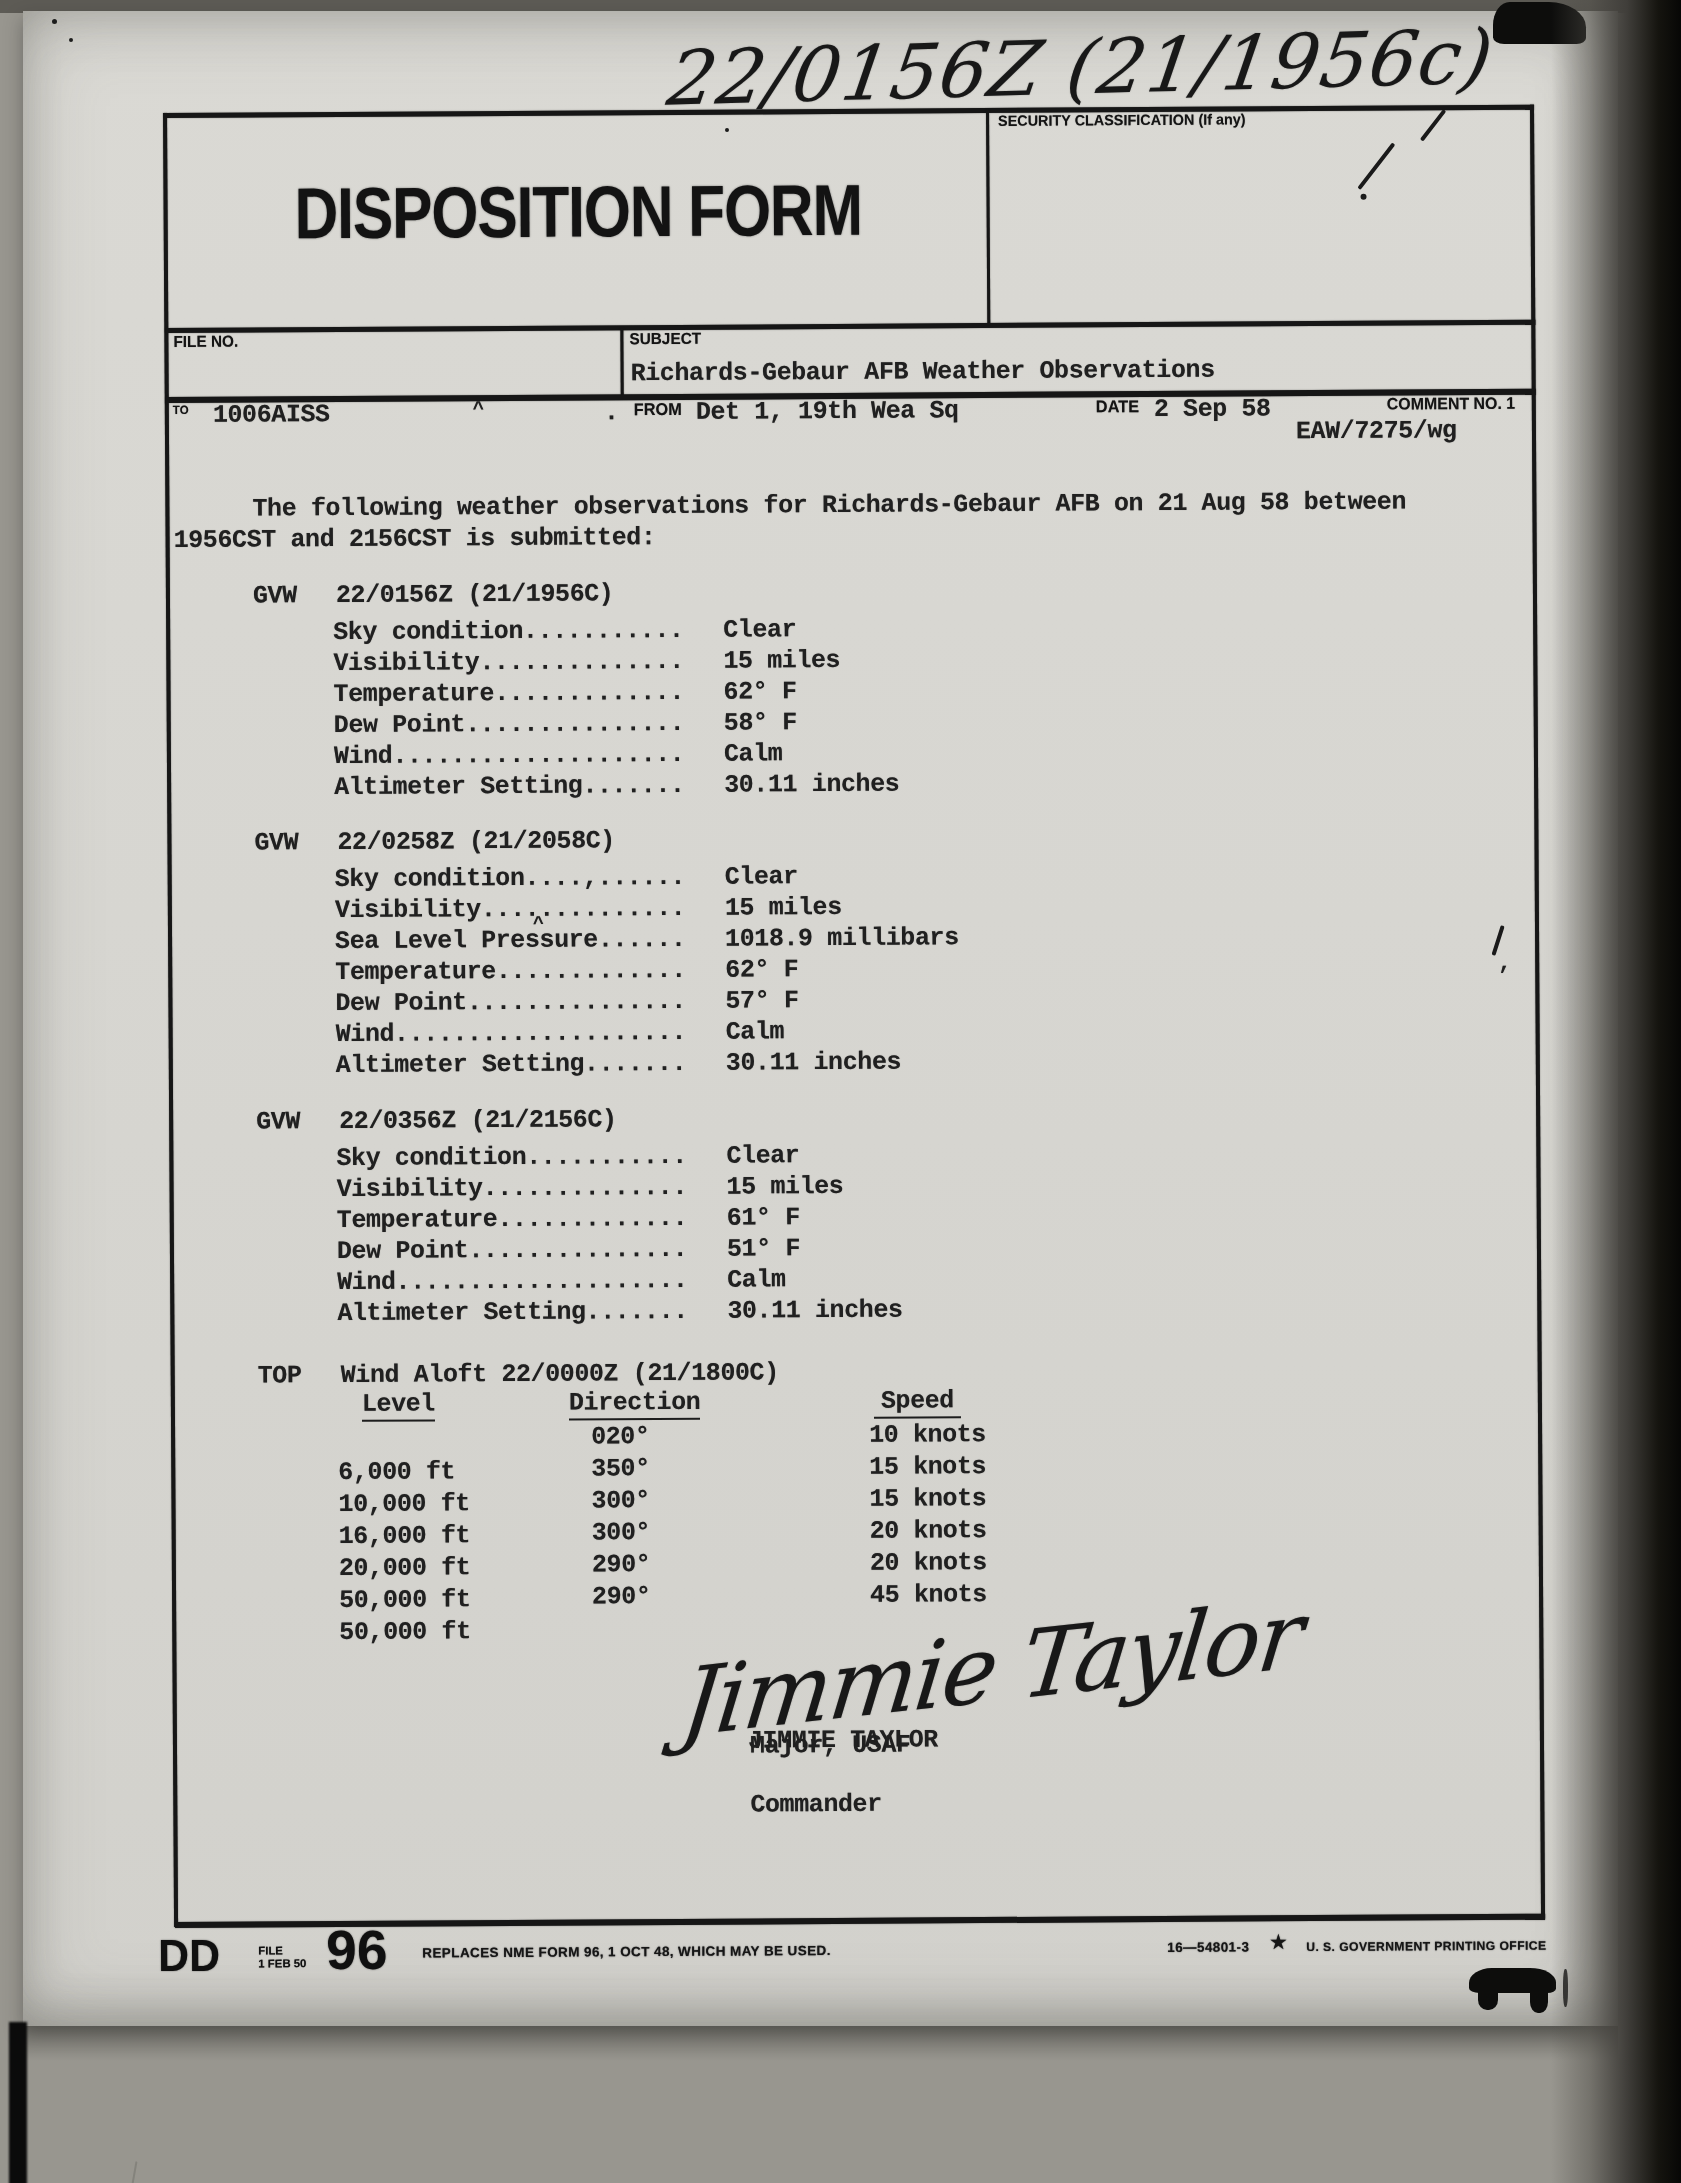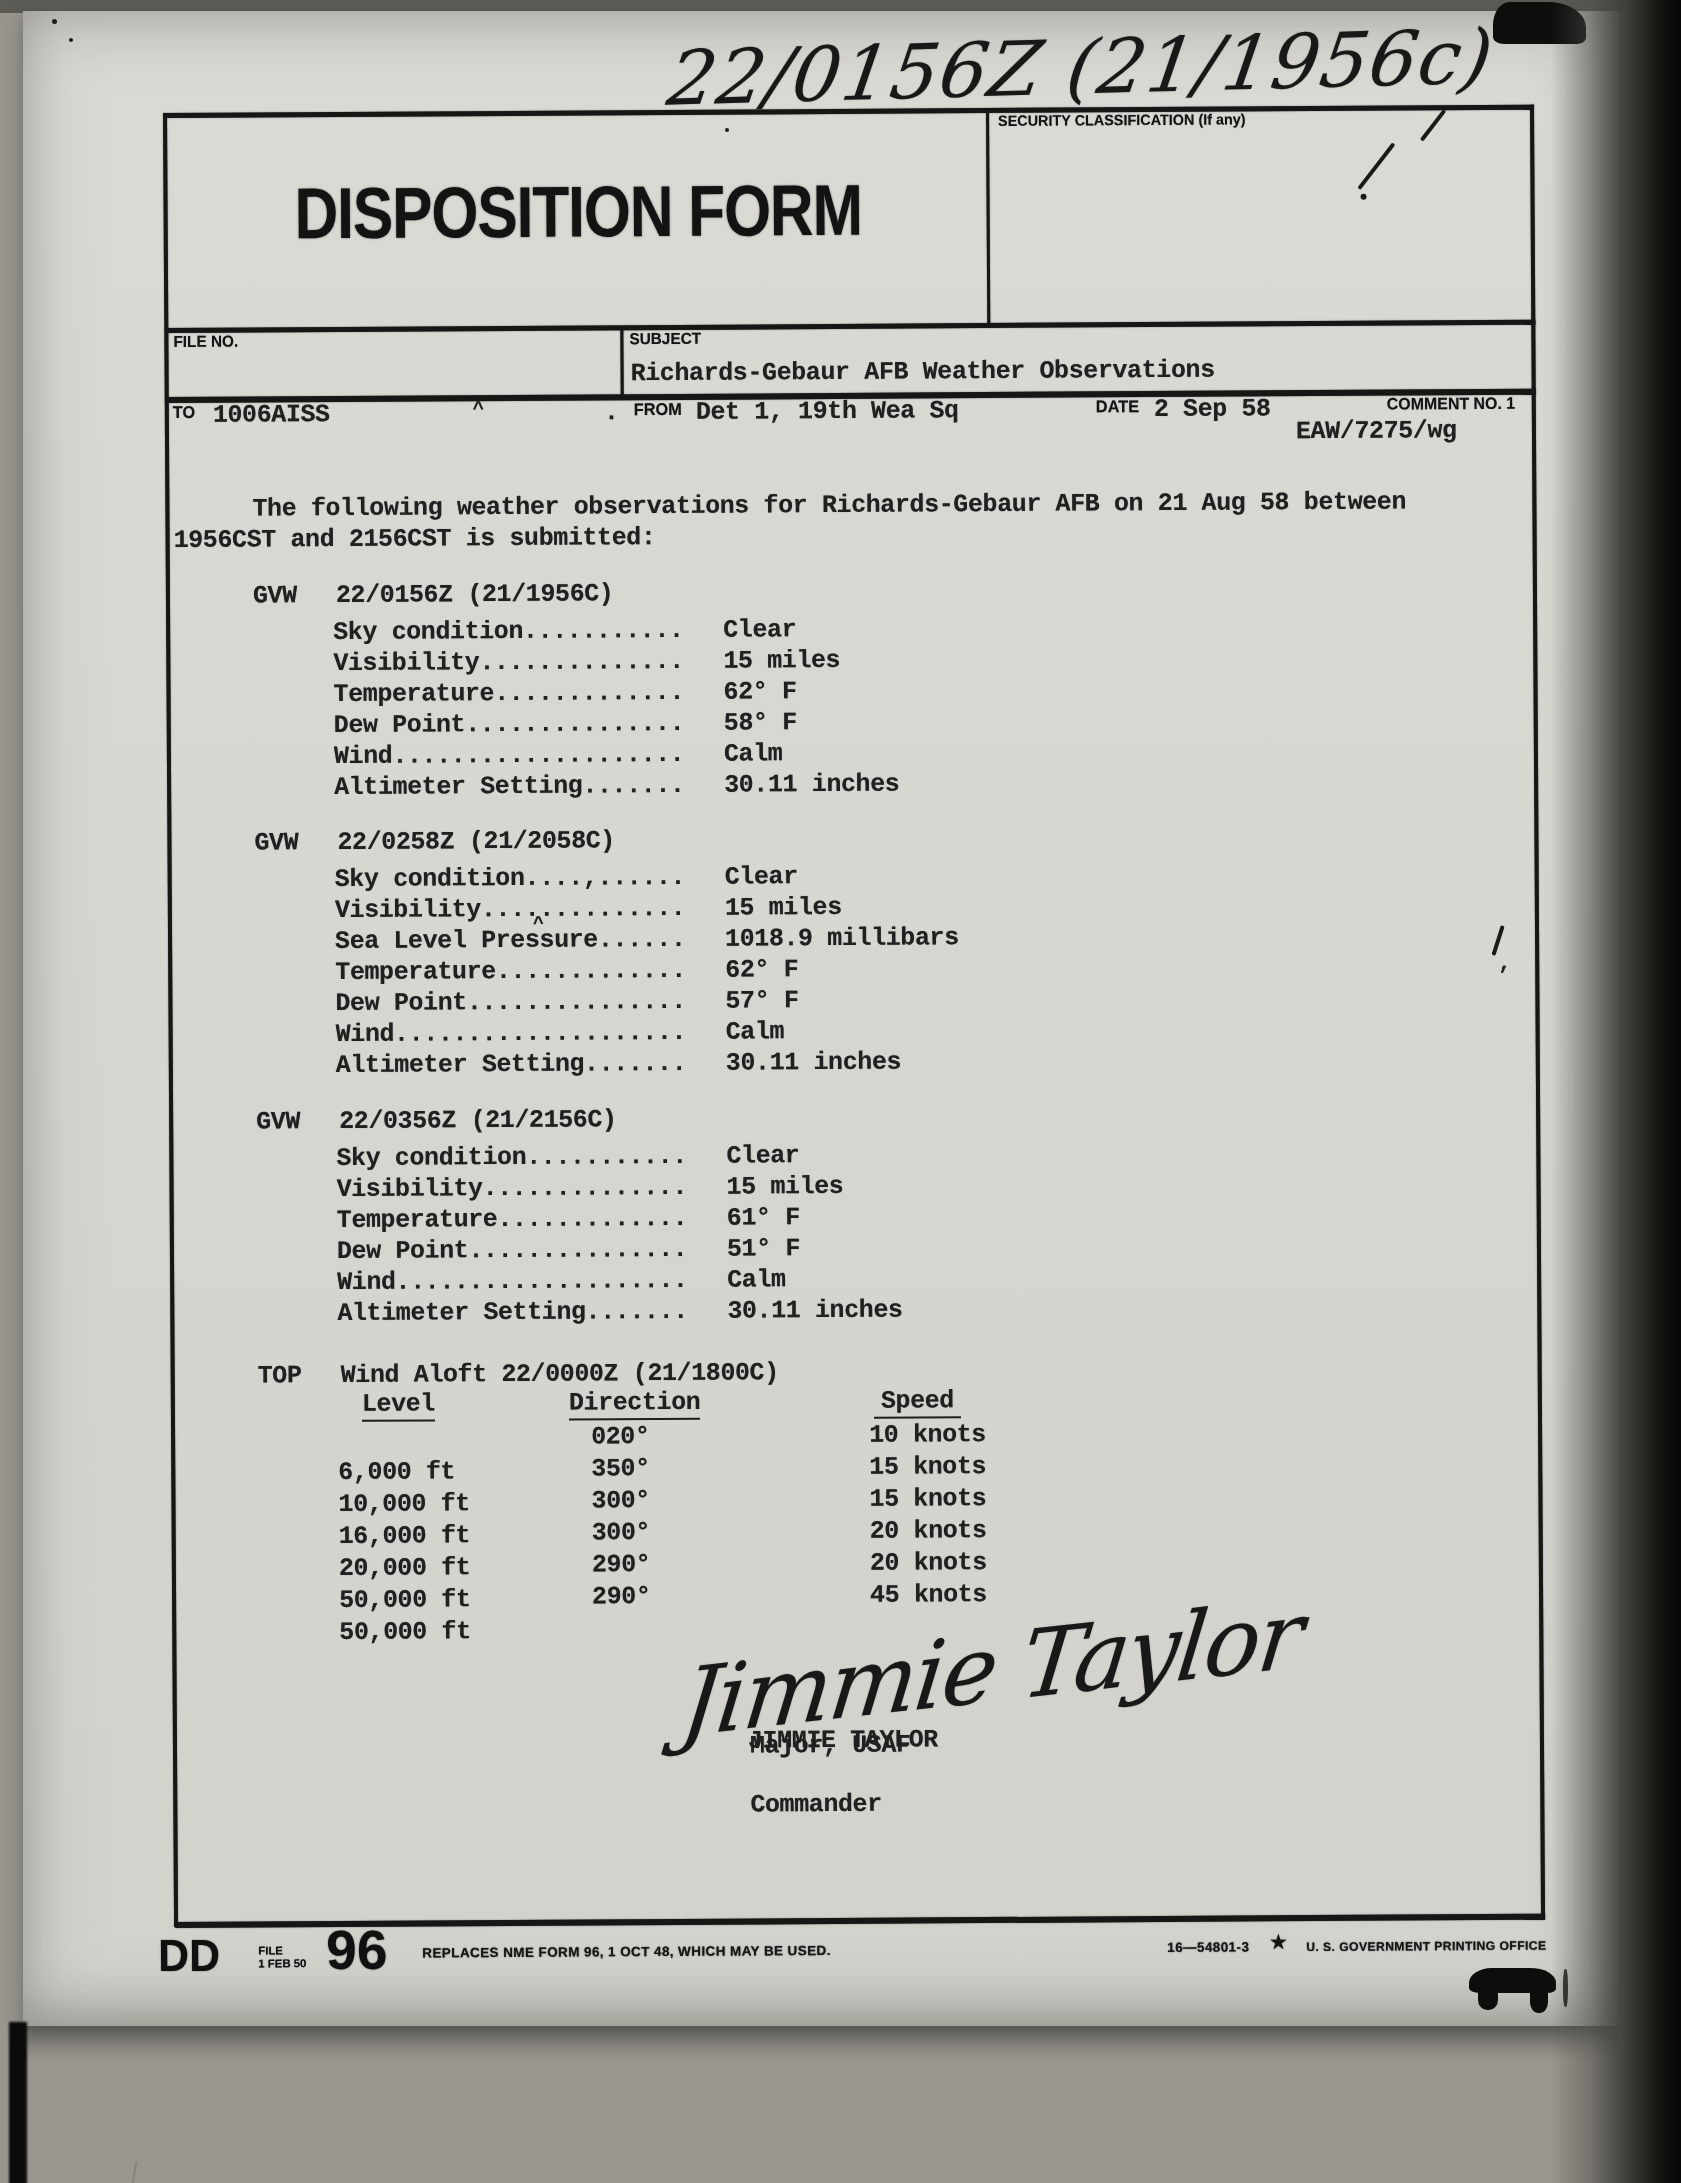--- a/index.html
+++ b/index.html
@@ -105,21 +105,21 @@
     <div class="fline" style="left:170px;top:324px;width:1370px;height:4.8px;"></div>
     <div class="fline" style="left:625px;top:327px;width:3.1px;height:69px;"></div>
     <div class="fline" style="left:170px;top:393px;width:1370px;height:5.7px;"></div>
 
     <div class="form-title">DISPOSITION FORM</div>
     <div class="plabel" style="left:1004px;top:114px;font-size:15px;">SECURITY CLASSIFICATION (If any)</div>
     <div class="plabel" style="left:178px;top:330px;">FILE NO.</div>
     <div class="plabel" style="left:634px;top:330px;">SUBJECT</div>
     <div class="abs mono" style="left:635px;top:357px;">Richards-Gebaur AFB Weather Observations</div>
 
-    <div class="plabel" style="left:177px;top:400px;font-size:17px;">TO</div>
+    <div class="plabel" style="left:177px;top:400px;font-size:12px;">TO</div>
     <div class="abs mono" style="left:217px;top:396px;">1006AISS</div>
     <div class="abs mono" style="left:477px;top:392px;font-size:19px;">^</div>
     <div class="abs mono" style="left:608px;top:396px;">.</div>
     <div class="plabel" style="left:638px;top:400px;font-size:17px;">FROM</div>
     <div class="abs mono" style="left:700px;top:396px;">Det 1, 19th Wea Sq</div>
     <div class="plabel" style="left:1100px;top:400px;font-size:17px;">DATE</div>
     <div class="abs mono" style="left:1158px;top:396px;">2 Sep 58</div>
     <div class="plabel" style="left:1391px;top:400px;font-size:16.6px;">COMMENT NO. 1</div>
     <div class="abs mono" style="left:1300px;top:419px;">EAW/7275/wg</div>
 

